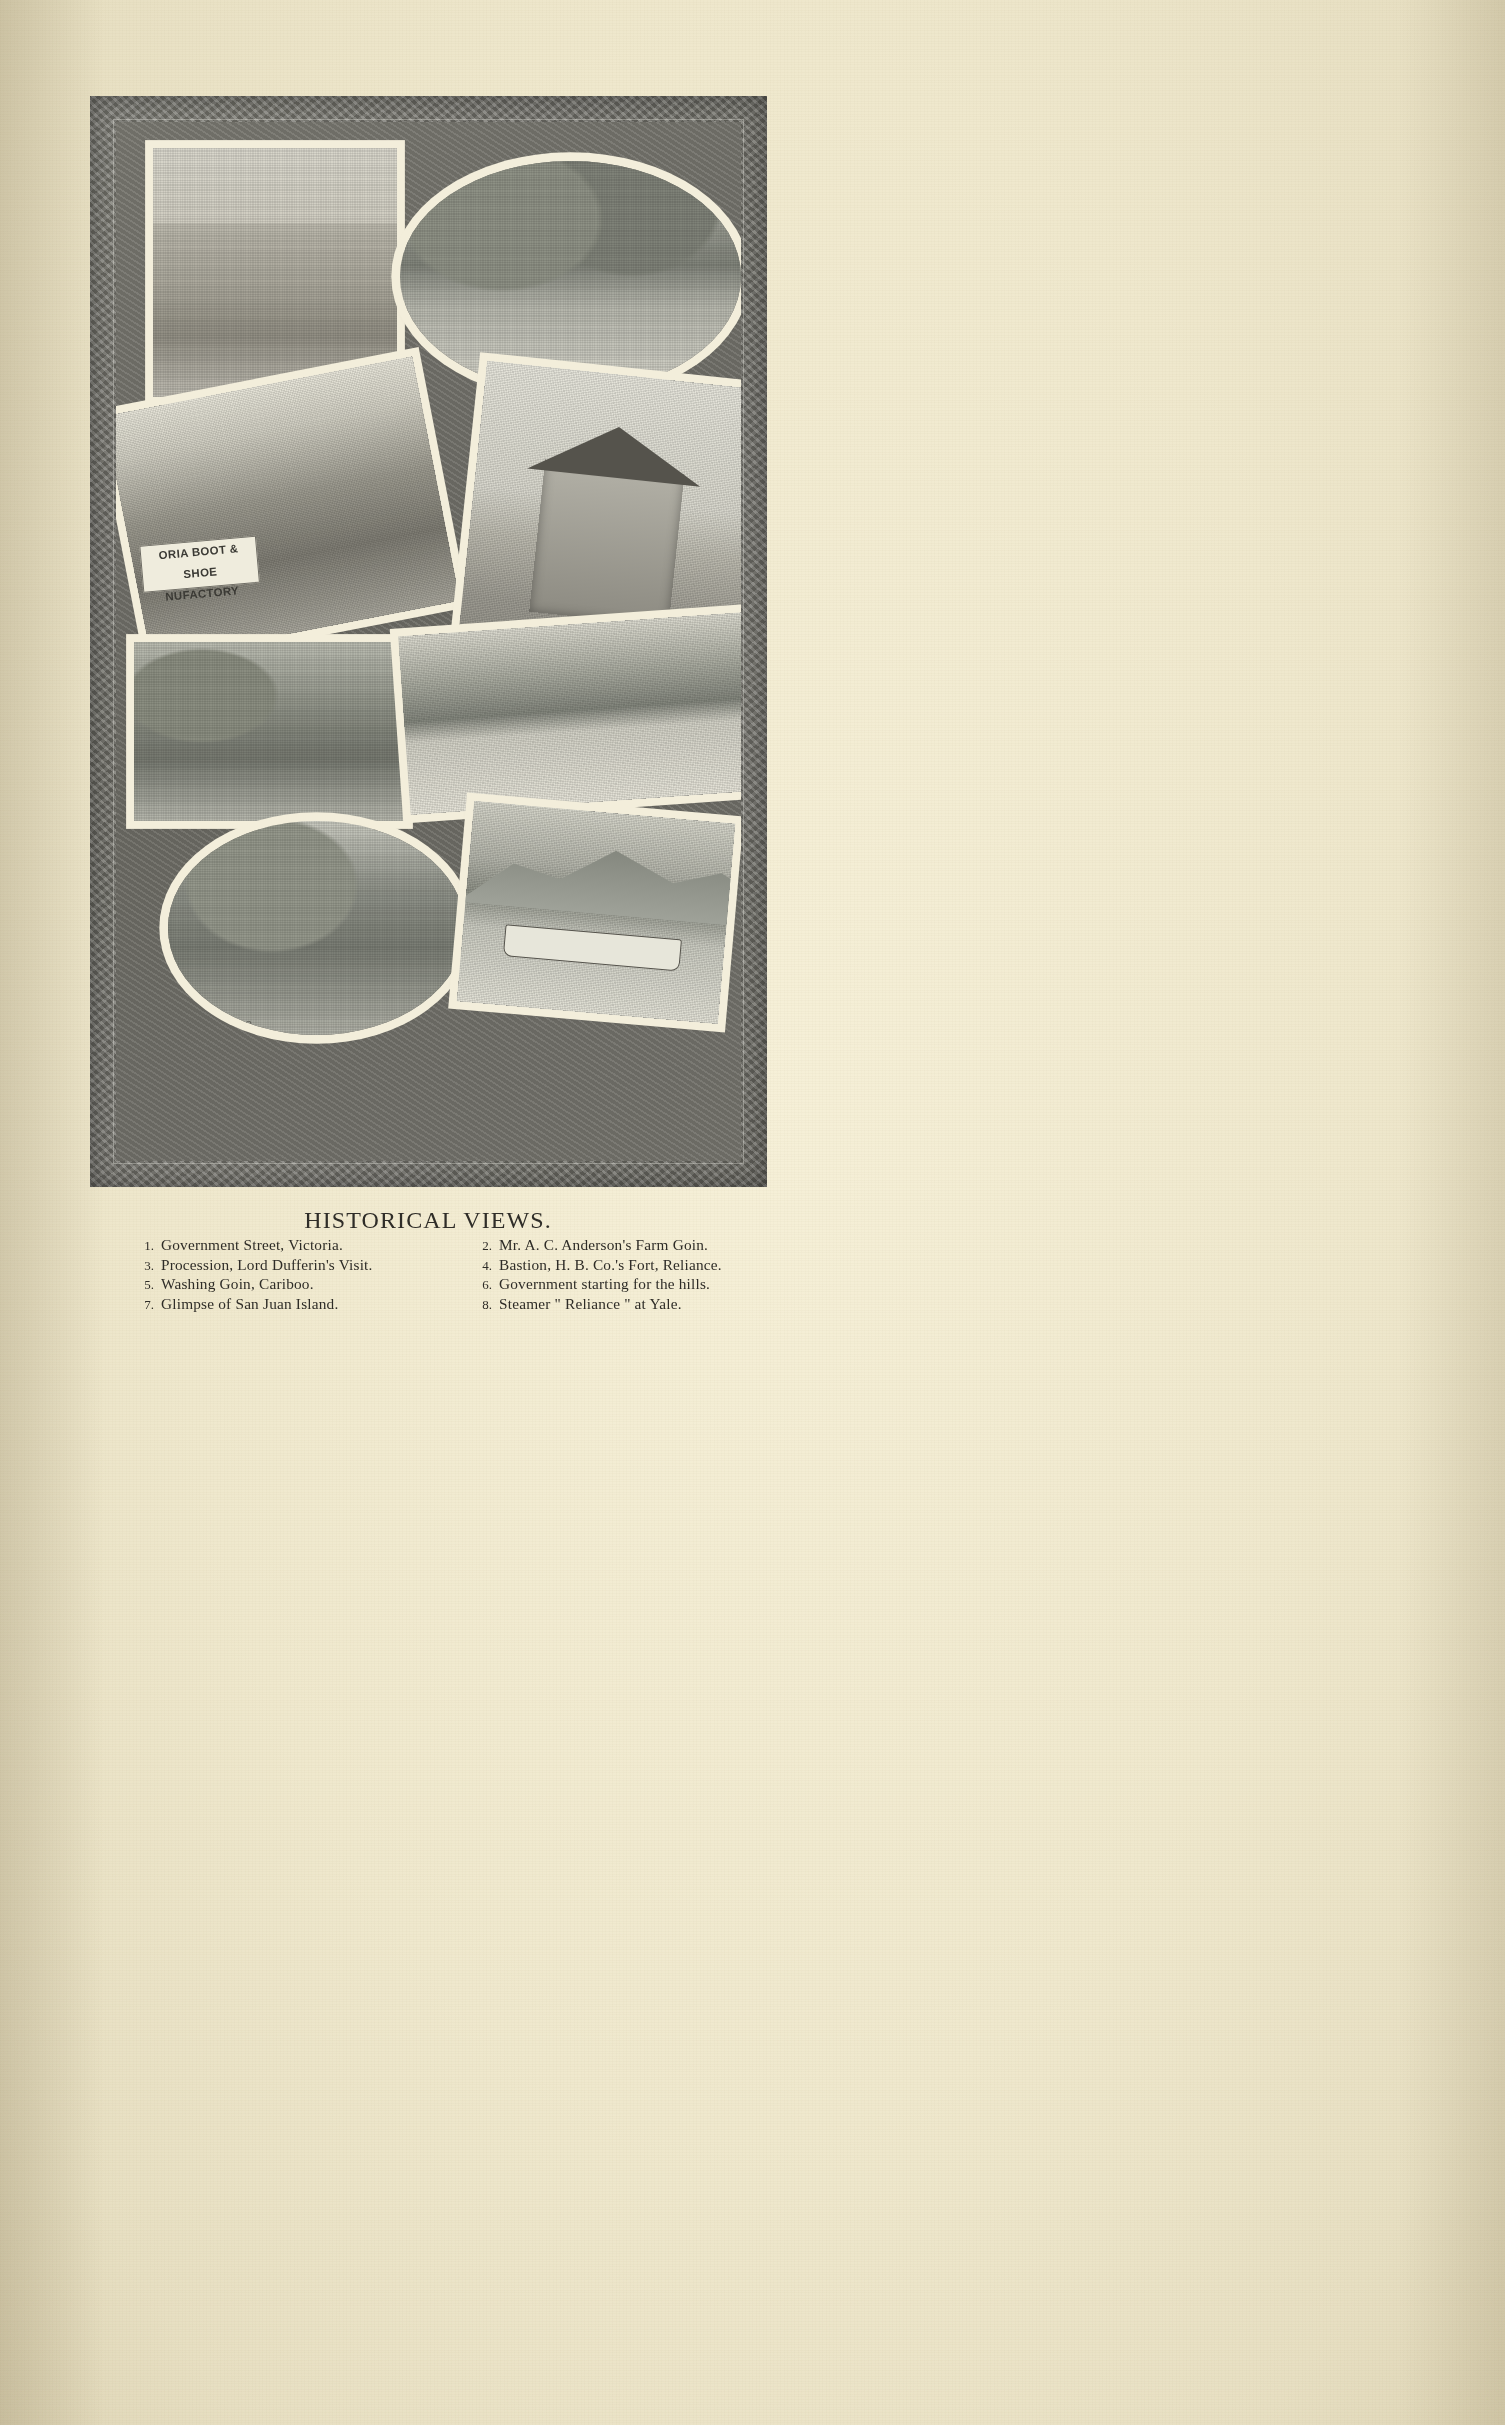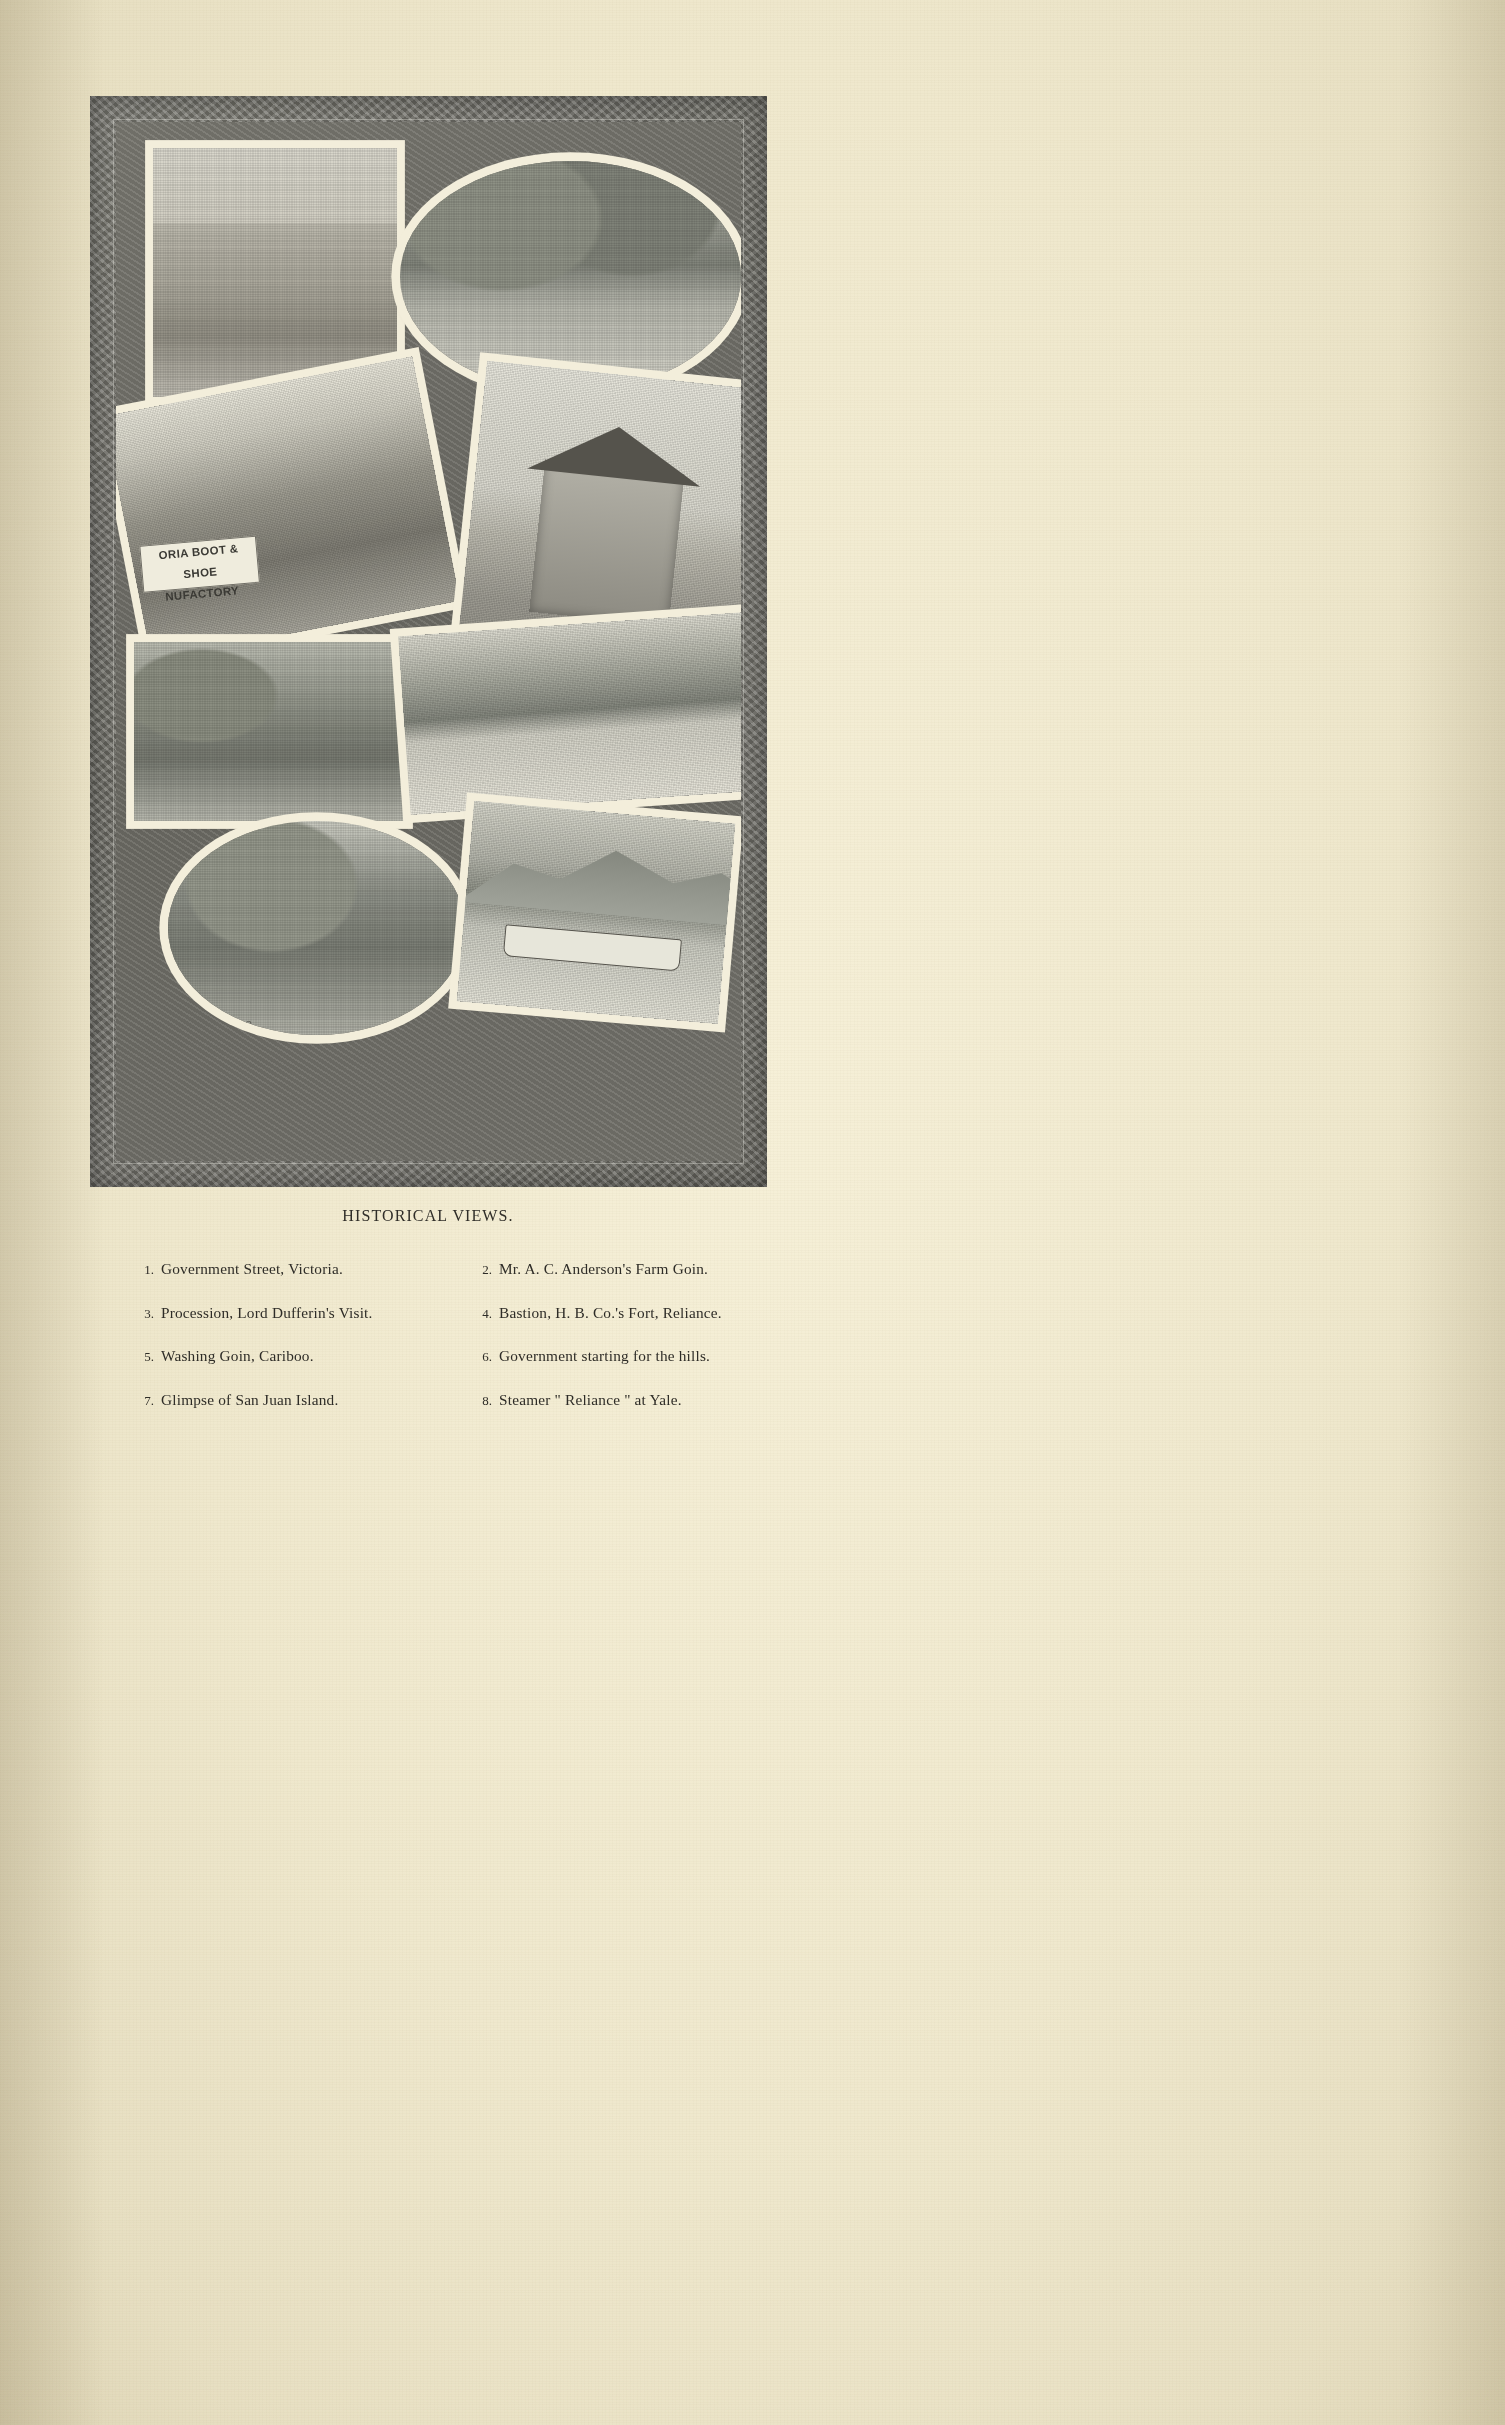--- a/index.html
+++ b/index.html
@@ -152,32 +152,32 @@
   .credit{
     position:absolute;left:7px;bottom:7px;
     font-family:Liberation Sans, sans-serif;font-size:7.9px;color:#4b4a44;letter-spacing:0.4px;
   }
 
   
   .caption-title{
     position:absolute;left:0;right:0;top:1207px;
     text-align:center;
     font-family:"Liberation Serif", serif;
-    font-size:16px;letter-spacing:1.1px;color:#2f2d28;
+    font-size:24px;letter-spacing:1.1px;color:#2f2d28;
     width:856px;
   }
   .caption-list{
     position:absolute;left:131px;top:1236px;width:646px;
     display:grid;grid-template-columns:1fr 1fr;column-gap:30px;row-gap:1.7px;
     font-size:15.3px;color:#2e2c27;
     font-family:"Liberation Serif", serif;
   }
   .cap{display:flex;align-items:baseline;white-space:nowrap;}
   .cap .num{display:inline-block;width:23px;text-align:right;margin-right:7px;font-size:13px;}
-  .cap .txt{letter-spacing:0.2px;margin-top:24px;}
+  .cap .txt{letter-spacing:0.2px;}
 </style>
 </head>
 <body>
 
 <div class="page"></div>
 <div class="paper-grain"></div>
 <div class="edge-shadow"></div>
 <div class="edge-shadow right"></div>
 
 <div class="plate">

